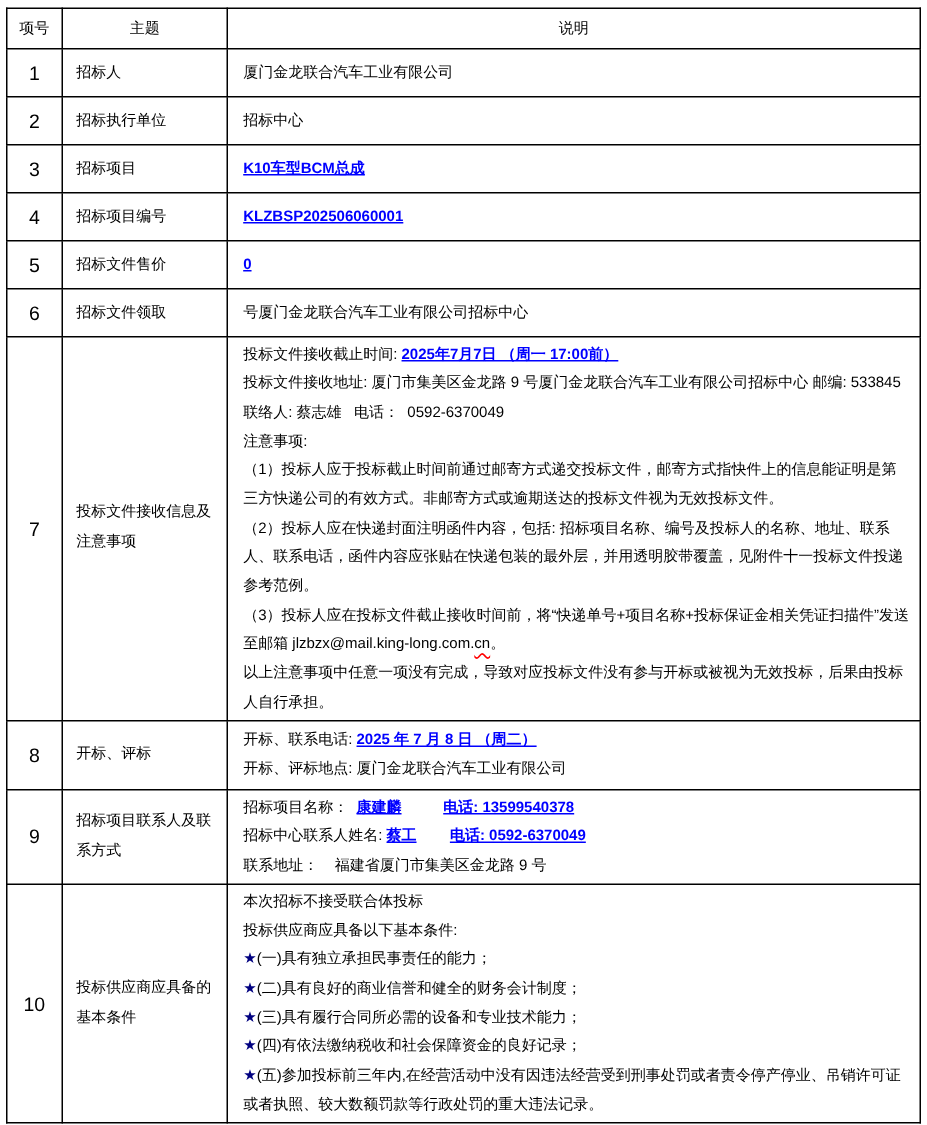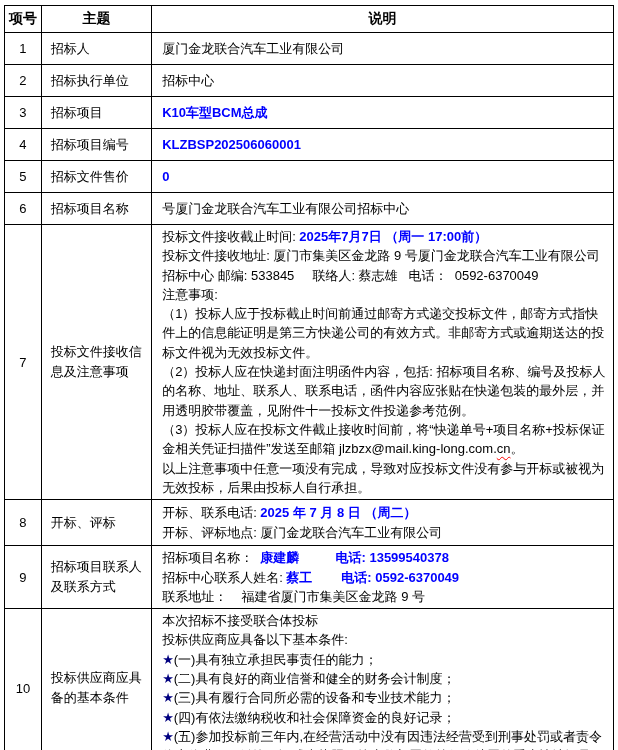--- a/index.html
+++ b/index.html
@@ -11,26 +11,26 @@
   .doc-table{
     border-collapse:collapse;
     table-layout:fixed;
     width:610px;
     margin:5px 0 0 4px;
   }
   .doc-table th,.doc-table td{
     border:1.5px solid #000;
     vertical-align:middle;
     padding:2px 4px;
-    font-size:13px;
+    font-size:10px;
     word-break:break-all;
   }
   .doc-table th{
-    font-size:14px;
-    font-weight:bold;
+    font-size:10px;
+    font-weight:normal;
     text-align:center;
     height:22px;
     padding:2px 0;
   }
   .col-no{width:36px;text-align:center;}
   .col-subject{width:108px;}
   .col-desc{width:452px;}
   td.cell-no{text-align:center;font-size:13px;}
   td.cell-subject{padding-left:9px;line-height:20px;}
   td.cell-desc{padding-left:10px;padding-right:6px;margin-top:24px;}
@@ -38,21 +38,21 @@
     white-space:pre-wrap;
     line-height:19.3px;
   }
   
   tbody tr.simple td{height:27px;}
   tbody tr.r8 td{height:41px;}
   tbody tr.r9 td{height:58px;}
   tbody tr.r10 td{height:147px;}
   
   .seg-b{font-weight:normal;}
-  .seg-bb{font-weight:bold;color:var(--accent-blue,#0000FF);}
+  .seg-bb{font-weight:bold;color:var(--accent-blue,#0000FF);text-decoration:underline;}
   .seg-star{color:var(--star-navy,#000080);}
   .seg-wavy{
     text-decoration-line:underline;
     text-decoration-style:wavy;
     text-decoration-color:var(--squiggle-red,#FF0000);
     text-decoration-thickness:1px;
     text-underline-offset:3px;
   }
 </style>
 </head>
@@ -102,21 +102,21 @@
       </tr>
       <tr class="simple">
         <td class="cell-no">5</td>
         <td class="cell-subject">招标文件售价</td>
         <td class="cell-desc">
           <div class="line"><span class="seg-bb">0</span></div>
         </td>
       </tr>
       <tr class="simple">
         <td class="cell-no">6</td>
-        <td class="cell-subject">招标项目名称</td>
+        <td class="cell-subject">招标文件领取</td>
         <td class="cell-desc">
           <div class="line"><span>号厦门金龙联合汽车工业有限公司招标中心</span></div>
         </td>
       </tr>
       <tr class="r7">
         <td class="cell-no">7</td>
         <td class="cell-subject">投标文件接收信息及注意事项</td>
         <td class="cell-desc">
           <div class="line"><span class="seg-b">投标文件接收截止时间: </span><span class="seg-bb">2025年7月7日 （周一 17:00前）</span></div>
           <div class="line"><span class="seg-b">投标文件接收地址: </span><span>厦门市集美区金龙路 9 号厦门金龙联合汽车工业有限公司招标中心 邮编: 533845     联络人: 蔡志雄   电话：  0592-6370049</span></div>

